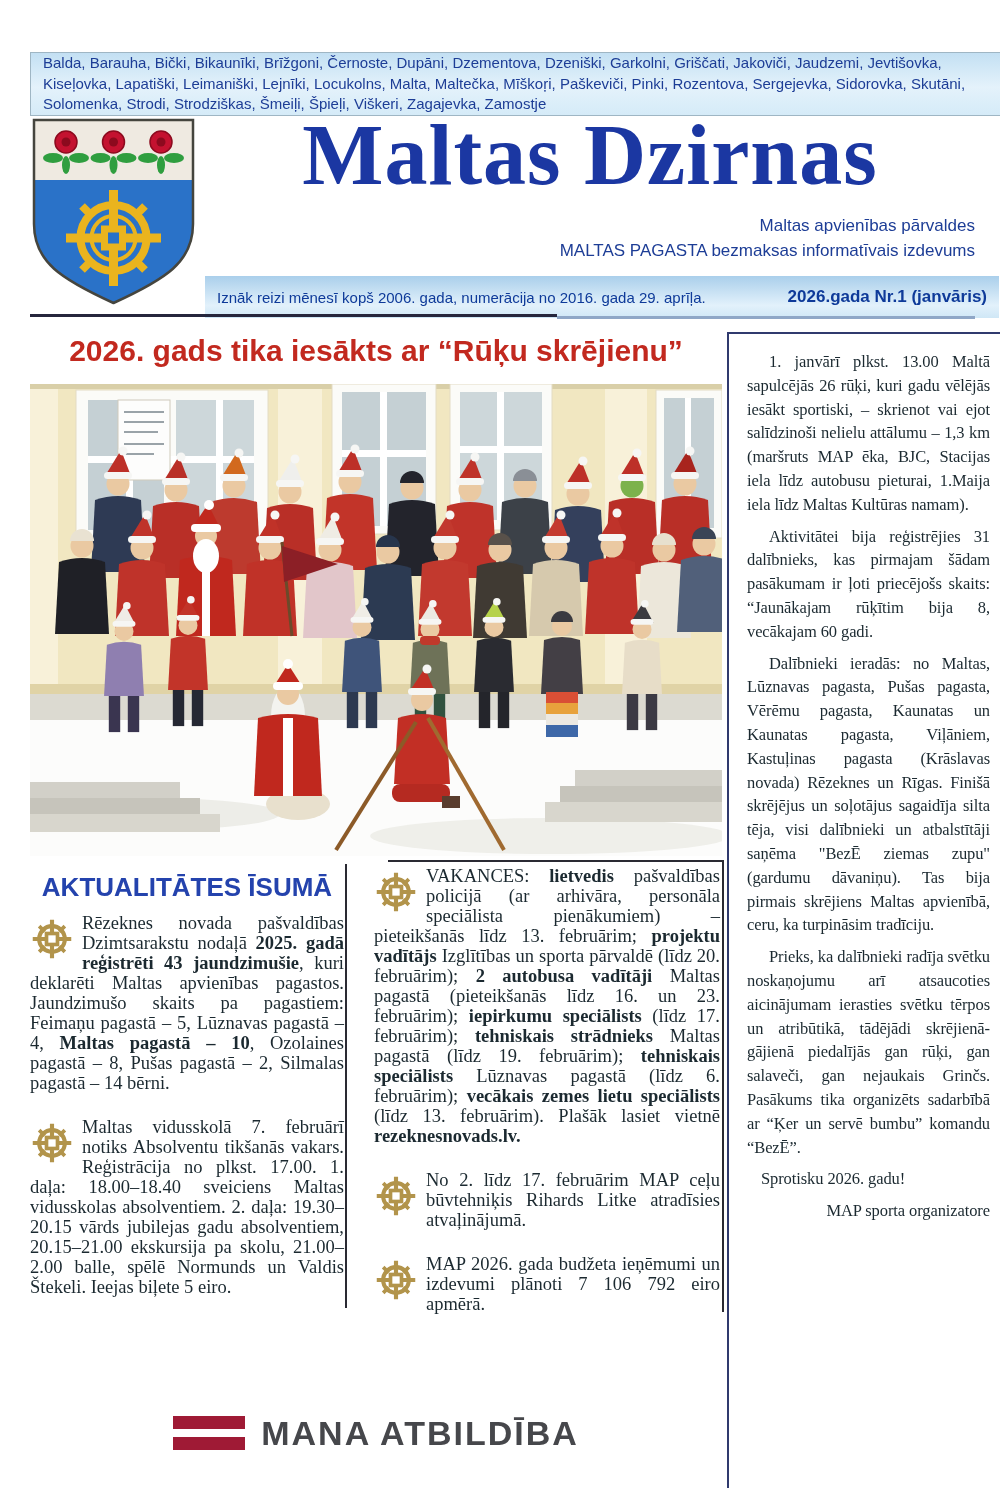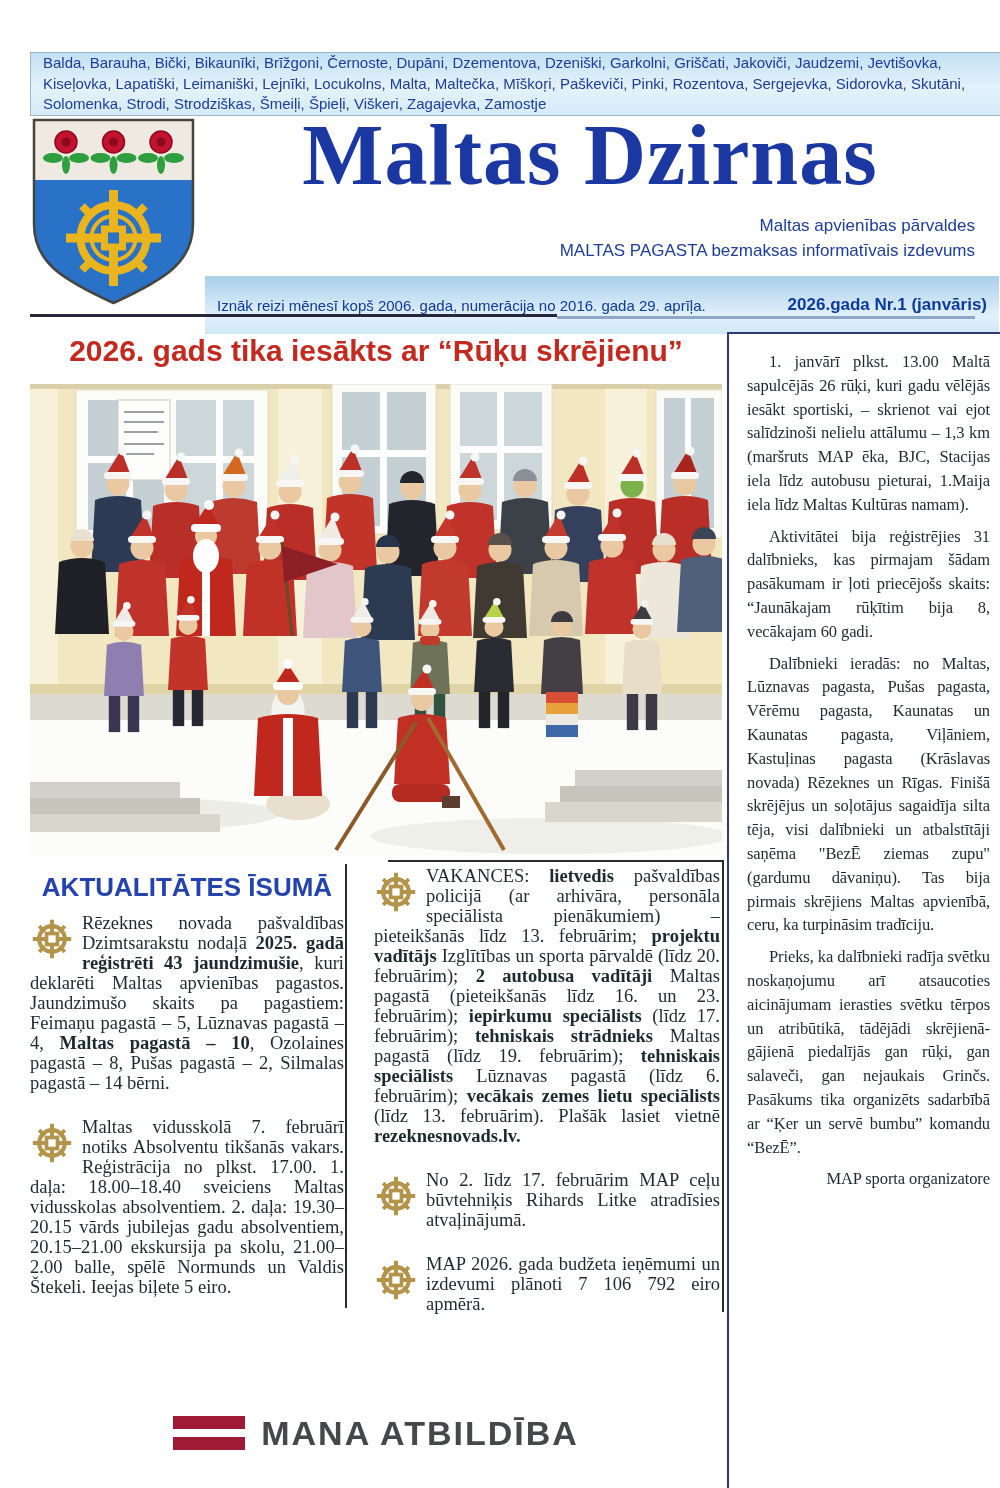--- a/index.html
+++ b/index.html
@@ -12,21 +12,21 @@
     background:linear-gradient(180deg,#c3e0f3 0%,#e4f2fb 55%,#d5ebf8 100%);
     border:1px solid #9fb6c4;font-family:"Liberation Sans",sans-serif;
     font-size:15px;line-height:1.38;color:#1d3d96;}
   .coa{left:30px;top:116px;width:167px;height:192px;}
   .title{left:205px;top:106px;width:770px;text-align:center;
     font-family:"Liberation Serif",serif;font-weight:bold;font-size:86px;line-height:1.15;
     color:#1b37a2;letter-spacing:1px;white-space:nowrap;}
   .subtitle{left:400px;top:214px;width:575px;text-align:right;
     font-family:"Liberation Sans",sans-serif;font-size:17px;line-height:1.45;color:#1d3d96;}
   .datebar{left:205px;top:276px;width:770px;height:34px;display:flex;align-items:center;
-    justify-content:space-between;padding:12px 12px;
+    justify-content:space-between;padding:4px 12px;
     background:linear-gradient(180deg,#aacfeb 0%,#e2f1fb 70%,#cfe7f6 100%);
     font-family:"Liberation Sans",sans-serif;color:#0e3a99;}
   .datebar .freq{font-size:15px;}
   .datebar .issue{font-size:17px;font-weight:bold;}
   .rule-dark{left:30px;top:314px;width:527px;height:3px;background:#26263c;}
   .rule-light{left:557px;top:316px;width:418px;height:3px;background:#8fa7c7;}
 
   
   .headline{left:30px;top:334px;width:692px;text-align:center;
     font-family:"Liberation Sans",sans-serif;font-weight:bold;font-size:30px;color:#c2291f;}
@@ -285,20 +285,21 @@
     </g>
     <line x1="398" y1="334" x2="474" y2="466" stroke="#a06a30" stroke-width="4"></line>
     <line x1="386" y1="338" x2="306" y2="466" stroke="#8c5a28" stroke-width="4"></line>
   </svg>
 
   <div class="abs right-col">
     <p>1. janvārī plkst. 13.00 Maltā sapulcējās 26 rūķi, kuri gadu vēlējās iesākt sportiski, – skrienot vai ejot salīdzinoši nelielu attālumu – 1,3 km (maršruts MAP ēka, BJC, Stacijas iela līdz autobusu pieturai, 1.Maija iela līdz Maltas Kultūras namam).</p>
     <p>Aktivitātei bija reģistrējies 31 dalībnieks, kas pirmajam šādam pasākumam ir ļoti priecējošs skaits: “Jaunākajam rūķītim bija 8, vecākajam 60 gadi.</p>
     <p>Dalībnieki ieradās: no Maltas, Lūznavas pagasta, Pušas pagasta, Vērēmu pagasta, Kaunatas un Kaunatas pagasta, Viļāniem, Kastuļinas pagasta (Krāslavas novada) Rēzeknes un Rīgas. Finišā skrējējus un soļotājus sagaidīja silta tēja, visi dalībnieki un atbalstītāji saņēma "BezĒ ziemas zupu" (gardumu dāvaniņu). Tas bija pirmais skrējiens Maltas apvienībā, ceru, ka turpināsim tradīciju.</p>
     <p>Prieks, ka dalībnieki radīja svētku noskaņojumu arī atsaucoties aicinājumam ierasties svētku tērpos un atribūtikā, tādējādi skrējienā-gājienā piedalījās gan rūķi, gan salaveči, gan nejaukais Grinčs. Pasākums tika organizēts sadarbībā ar “Ķer un servē bumbu” komandu “BezĒ”.</p>
+    <p class="wish">Sprotisku 2026. gadu!</p>
     <p class="role">MAP sporta organizatore</p>
   </div>
 
   <div class="abs hrule-mid"></div>
   <div class="abs vrule v1"></div>
   <div class="abs vrule v2"></div>
 
   <div class="abs left-col">
     <div class="col-head">AKTUALITĀTES ĪSUMĀ</div>
     <div class="brief">

